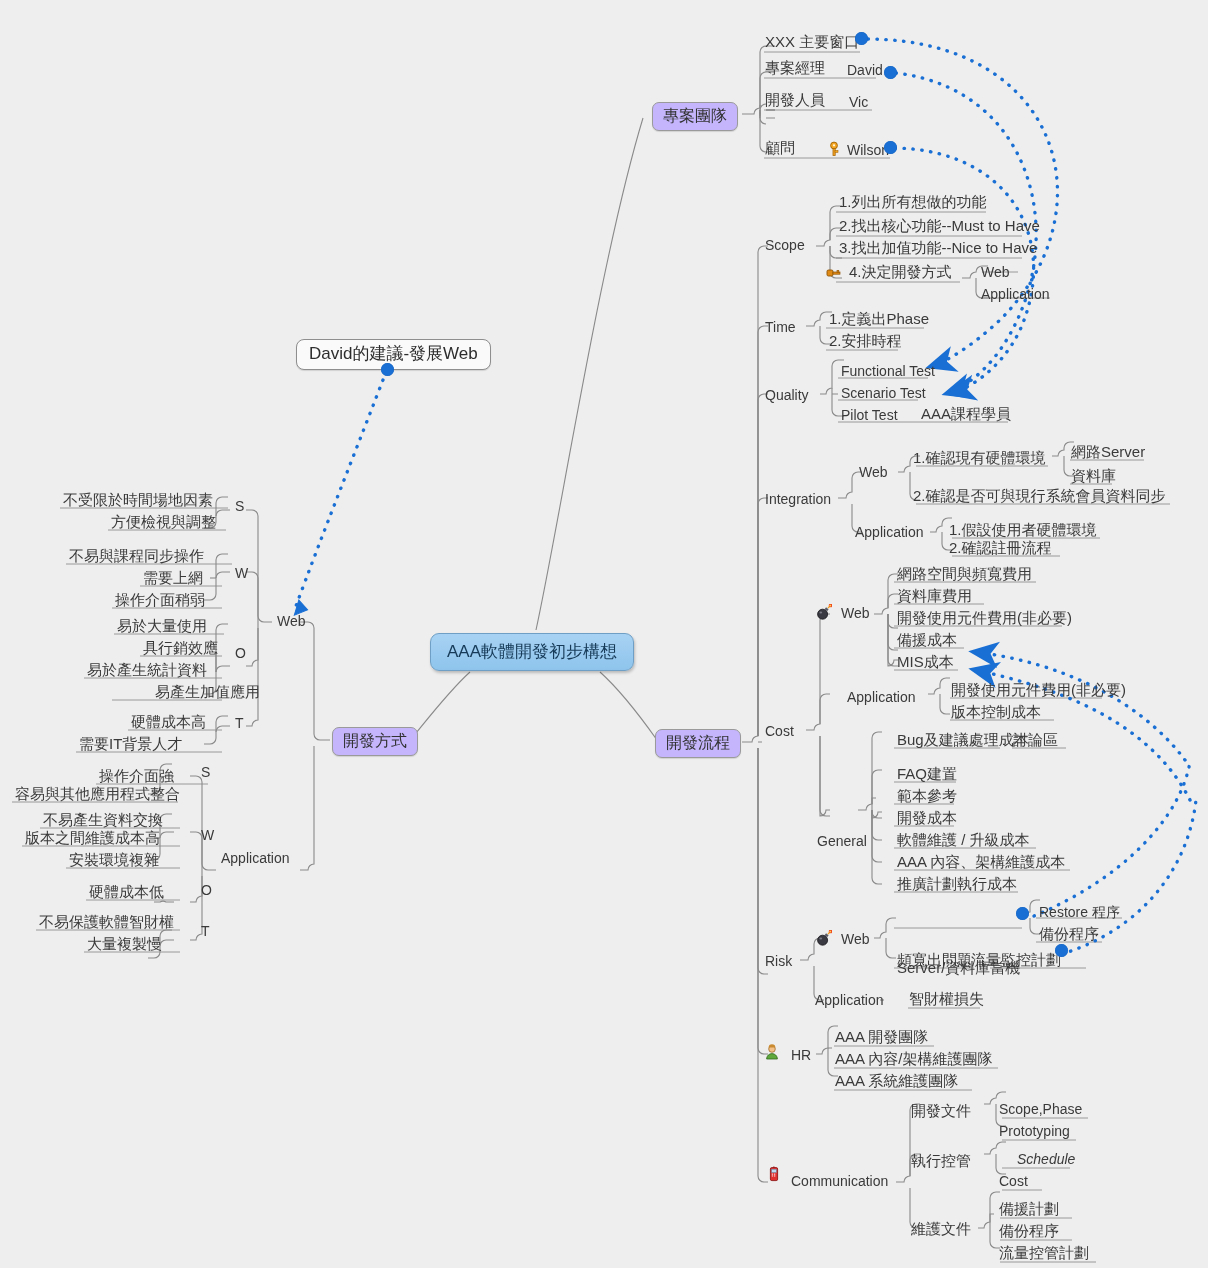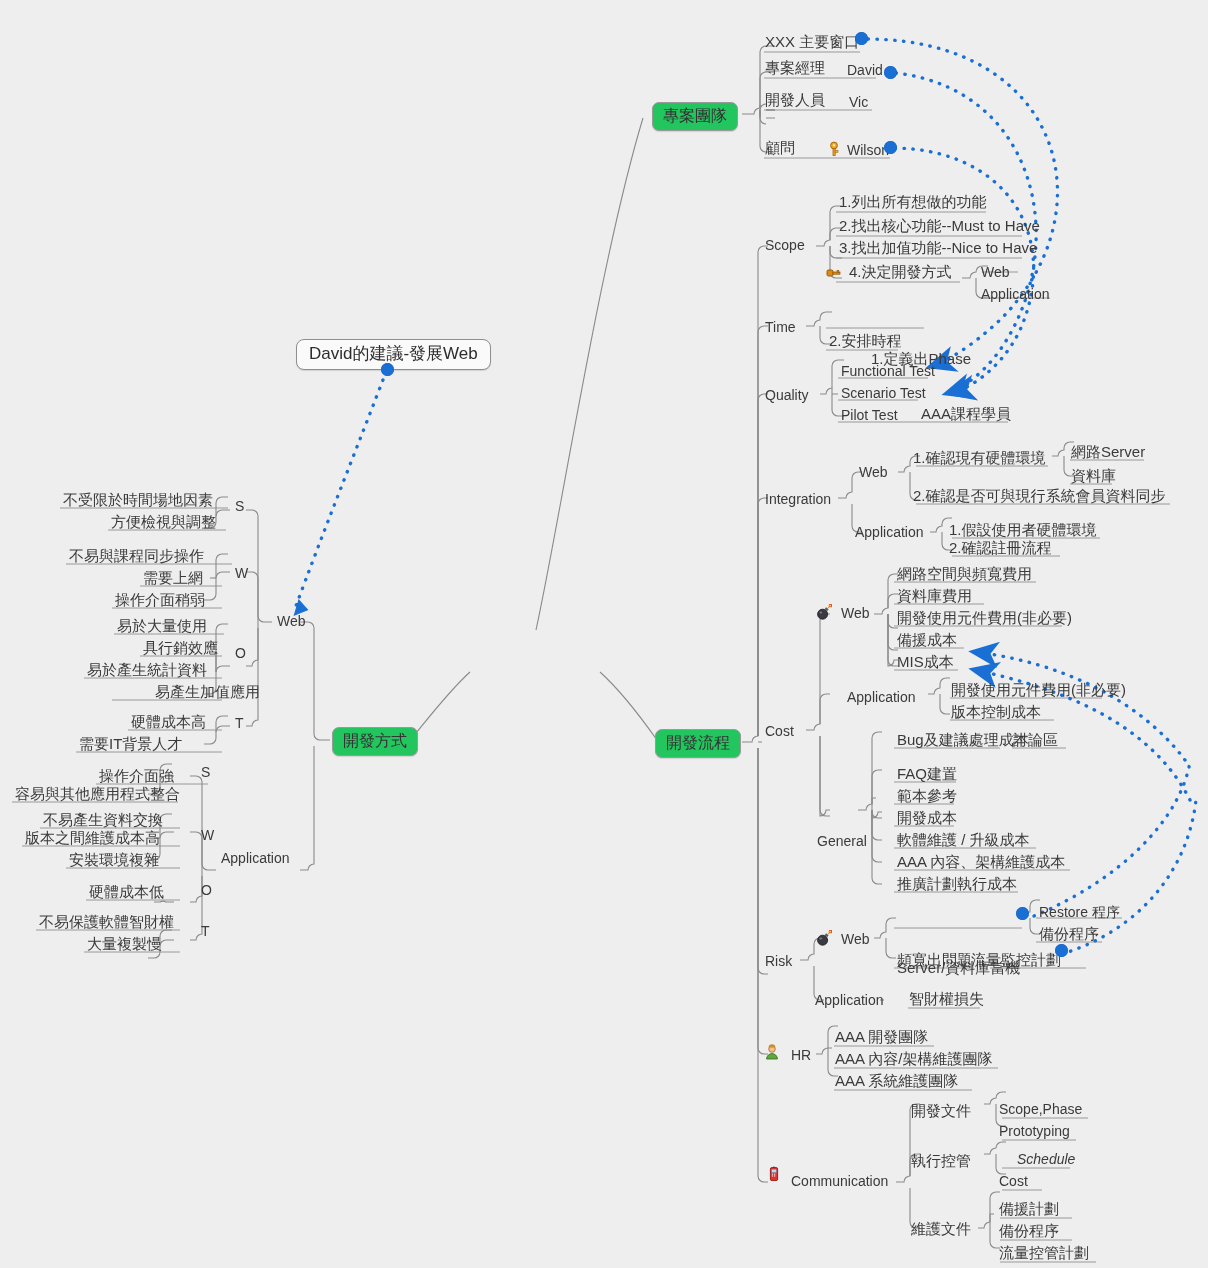--- a/index.html
+++ b/index.html
@@ -23,21 +23,21 @@
     padding:0 3px 1px 3px;
   }
   .nd.en{font-size:14px;}
 
   
   .boxnode{
     position:absolute;
     white-space:nowrap;
     border:1px solid #9a9a9a;
     border-radius:7px;
-    background:#22c55e;
+    background:#c4b5fd;
     color:#333;
     font-size:17px;
     line-height:20px;
     padding:3px 10px 4px 10px;
     box-shadow:0 1px 1px rgba(0,0,0,.12);
   }
   #root-node{
     background:#9dcbf0;
     background:linear-gradient(#a8d2f3,#8ec4ec);
     border:1px solid #6f9fc4;
@@ -297,20 +297,21 @@
     <g fill="none" stroke="#1a6fd4" stroke-width="3.4" stroke-linecap="round" stroke-dasharray="0.4 8.5">
       <path d="M1034 916 C 1120 880 1180 820 1190 762"></path>
       <path d="M1062 954 C 1140 930 1188 870 1196 800"></path>
       <path d="M386 372 C 360 440 320 540 296 606"></path>
     </g>
     <g stroke="#1a6fd4" fill="#1a6fd4">
       <path d="M300 600 l-7 14 l14 -3 z" transform="rotate(-10 300 607)"></path>
     </g>
   </svg>
 
+  <div id="root-node" class="boxnode" style="left:430px;top:633px;">AAA軟體開發初步構想</div>
 
   <div class="boxnode callout" style="left:296px;top:339px;">David的建議-發展Web</div>
   <div class="dot" style="left:381px;top:363px;"></div>
 
   <div class="boxnode" style="left:652px;top:102px;font-size:16px;">專案團隊</div>
 
   <div class="nd" style="left:762px;top:33px;">XXX 主要窗口</div>
   <div class="nd" style="left:762px;top:59px;">專案經理</div>
   <div class="nd en" style="left:844px;top:61px;">David</div>
   <div class="nd" style="left:762px;top:91px;">開發人員</div>
@@ -382,21 +383,21 @@
       <rect x="1" y="5" width="6" height="6" rx="1.4" fill="#e08a16" stroke="#8c5205" stroke-width=".9"></rect>
       <rect x="7" y="7" width="7" height="2.2" fill="#e08a16" stroke="#8c5205" stroke-width=".7"></rect>
       <rect x="11" y="5.4" width="1.8" height="1.8" fill="#e08a16" stroke="#8c5205" stroke-width=".6"></rect>
     </svg>
   </div>
   <div class="nd" style="left:846px;top:263px;">4.決定開發方式</div>
   <div class="nd en" style="left:978px;top:263px;">Web</div>
   <div class="nd en" style="left:978px;top:285px;">Application</div>
 
   <div class="nd en" style="left:762px;top:318px;">Time</div>
-  <div class="nd" style="left:868px;top:310px;margin-top:40px;">1.定義出Phase</div>
+  <div class="nd" style="left:826px;top:310px;">1.定義出Phase</div>
   <div class="nd" style="left:826px;top:332px;">2.安排時程</div>
 
   <div class="nd en" style="left:762px;top:386px;">Quality</div>
   <div class="nd en" style="left:838px;top:362px;">Functional Test</div>
   <div class="nd en" style="left:838px;top:384px;">Scenario Test</div>
   <div class="nd en" style="left:838px;top:406px;">Pilot Test</div>
   <div class="nd" style="left:918px;top:405px;">AAA課程學員</div>
 
   <div class="nd en" style="left:762px;top:490px;">Integration</div>
   <div class="nd en" style="left:856px;top:463px;">Web</div>

